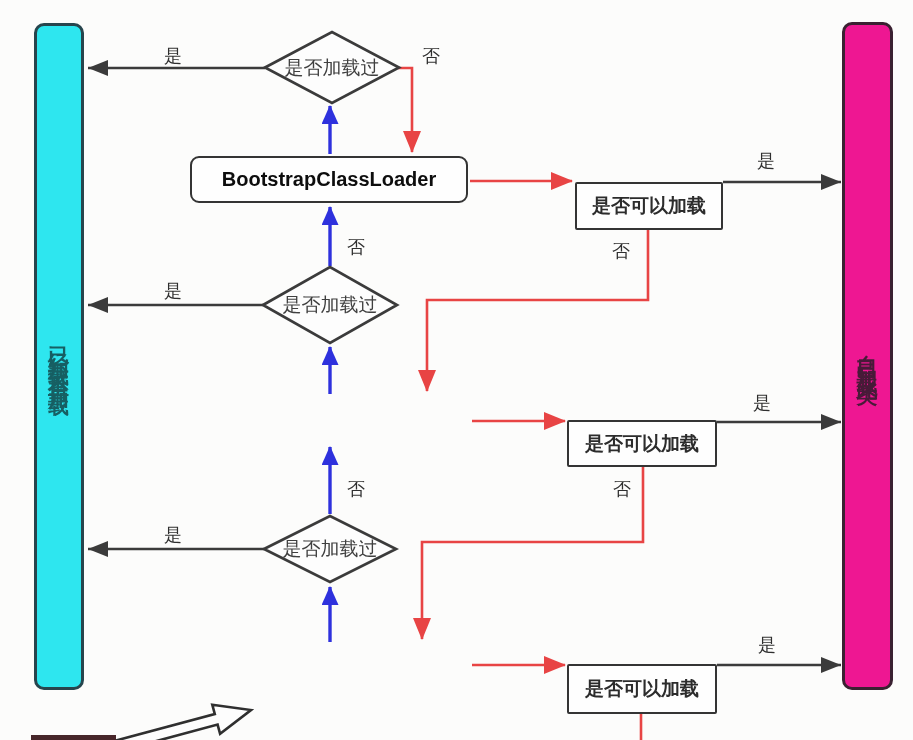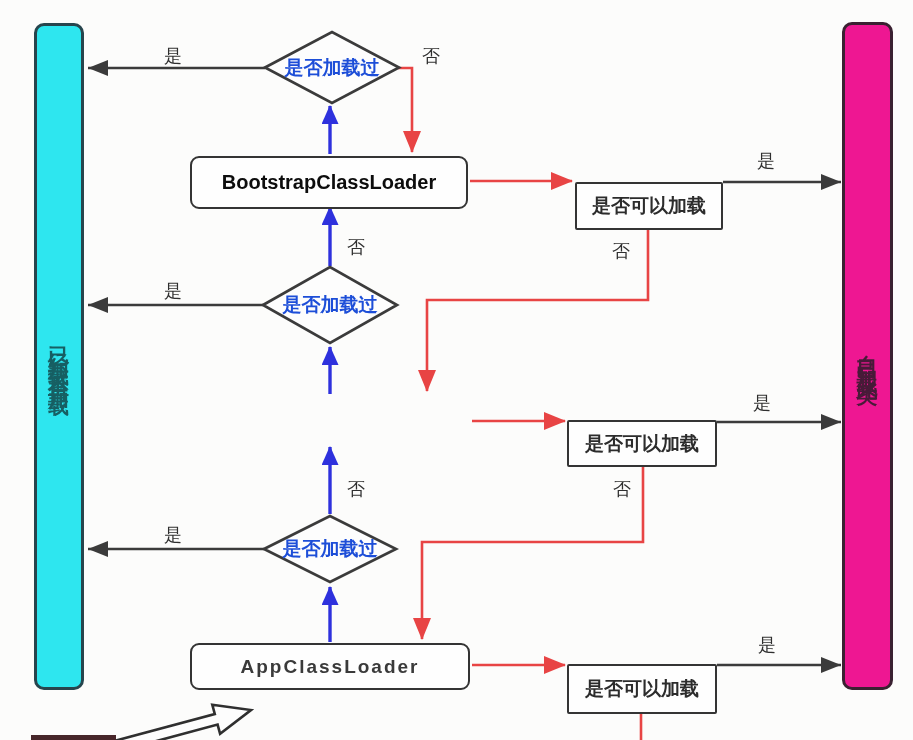--- a/index.html
+++ b/index.html
@@ -28,21 +28,21 @@
   .node{
     position:absolute;background:#fefefe;border:2.6px solid #343434;
     display:flex;align-items:center;justify-content:center;
     box-sizing:border-box;color:#0d0d0d;white-space:nowrap;
   }
   .loader{border-radius:9px;font-weight:bold;font-size:20px;}
   .loader.app{font-size:19px;letter-spacing:2px;color:#3a3a3a;}
   .decision-box{border-radius:2px;font-weight:bold;font-size:19px;color:#2c2c2c;margin-top:24px;}
   .diamond-label{
     position:absolute;transform:translate(-50%,-50%);
-    font-weight:bold;font-size:19px;color:#1d4ed8;white-space:nowrap;
+    font-weight:normal;font-size:19px;color:#404040;white-space:nowrap;
   }
   .edge-label{
     position:absolute;transform:translate(-50%,-50%);
     font-size:18px;color:#2f2f2f;white-space:nowrap;
   }
   .vbar{
     position:absolute;box-sizing:border-box;border-radius:10px;
     display:flex;align-items:center;justify-content:center;
   }
   .vbar-left{
@@ -108,22 +108,21 @@
     <rect class="cut-smudge" x="31" y="735" width="85" height="6"></rect>
   </svg>
 
   <div class="vbar vbar-left">
     <span class="vtext">已经加载过不再加载</span>
   </div>
   <div class="vbar vbar-right">
     <span class="vtext">自己加载此类</span>
   </div>
 
-  <div class="node loader" style="left:190px;top:156px;width:278px;height:53px;">BootstrapClassLoader</div>
-  <div class="node loader app" style="left:190px;top:643px;width:280px;height:47px;">AppClassLoader</div>
+  <div class="node loader" style="left:190px;top:156px;width:278px;height:47px;">BootstrapClassLoader</div>
 
   <div class="node decision-box" style="left:575px;top:158px;width:148px;height:48px;">是否可以加载</div>
   <div class="node decision-box" style="left:567px;top:396px;width:150px;height:47px;">是否可以加载</div>
   <div class="node decision-box" style="left:567px;top:640px;width:150px;height:50px;">是否可以加载</div>
 
   <div class="diamond-label" style="left:332px;top:68px;">是否加载过</div>
   <div class="diamond-label" style="left:330px;top:305px;">是否加载过</div>
   <div class="diamond-label" style="left:330px;top:549px;">是否加载过</div>
 
   <div class="edge-label" style="left:173px;top:56px;">是</div>

